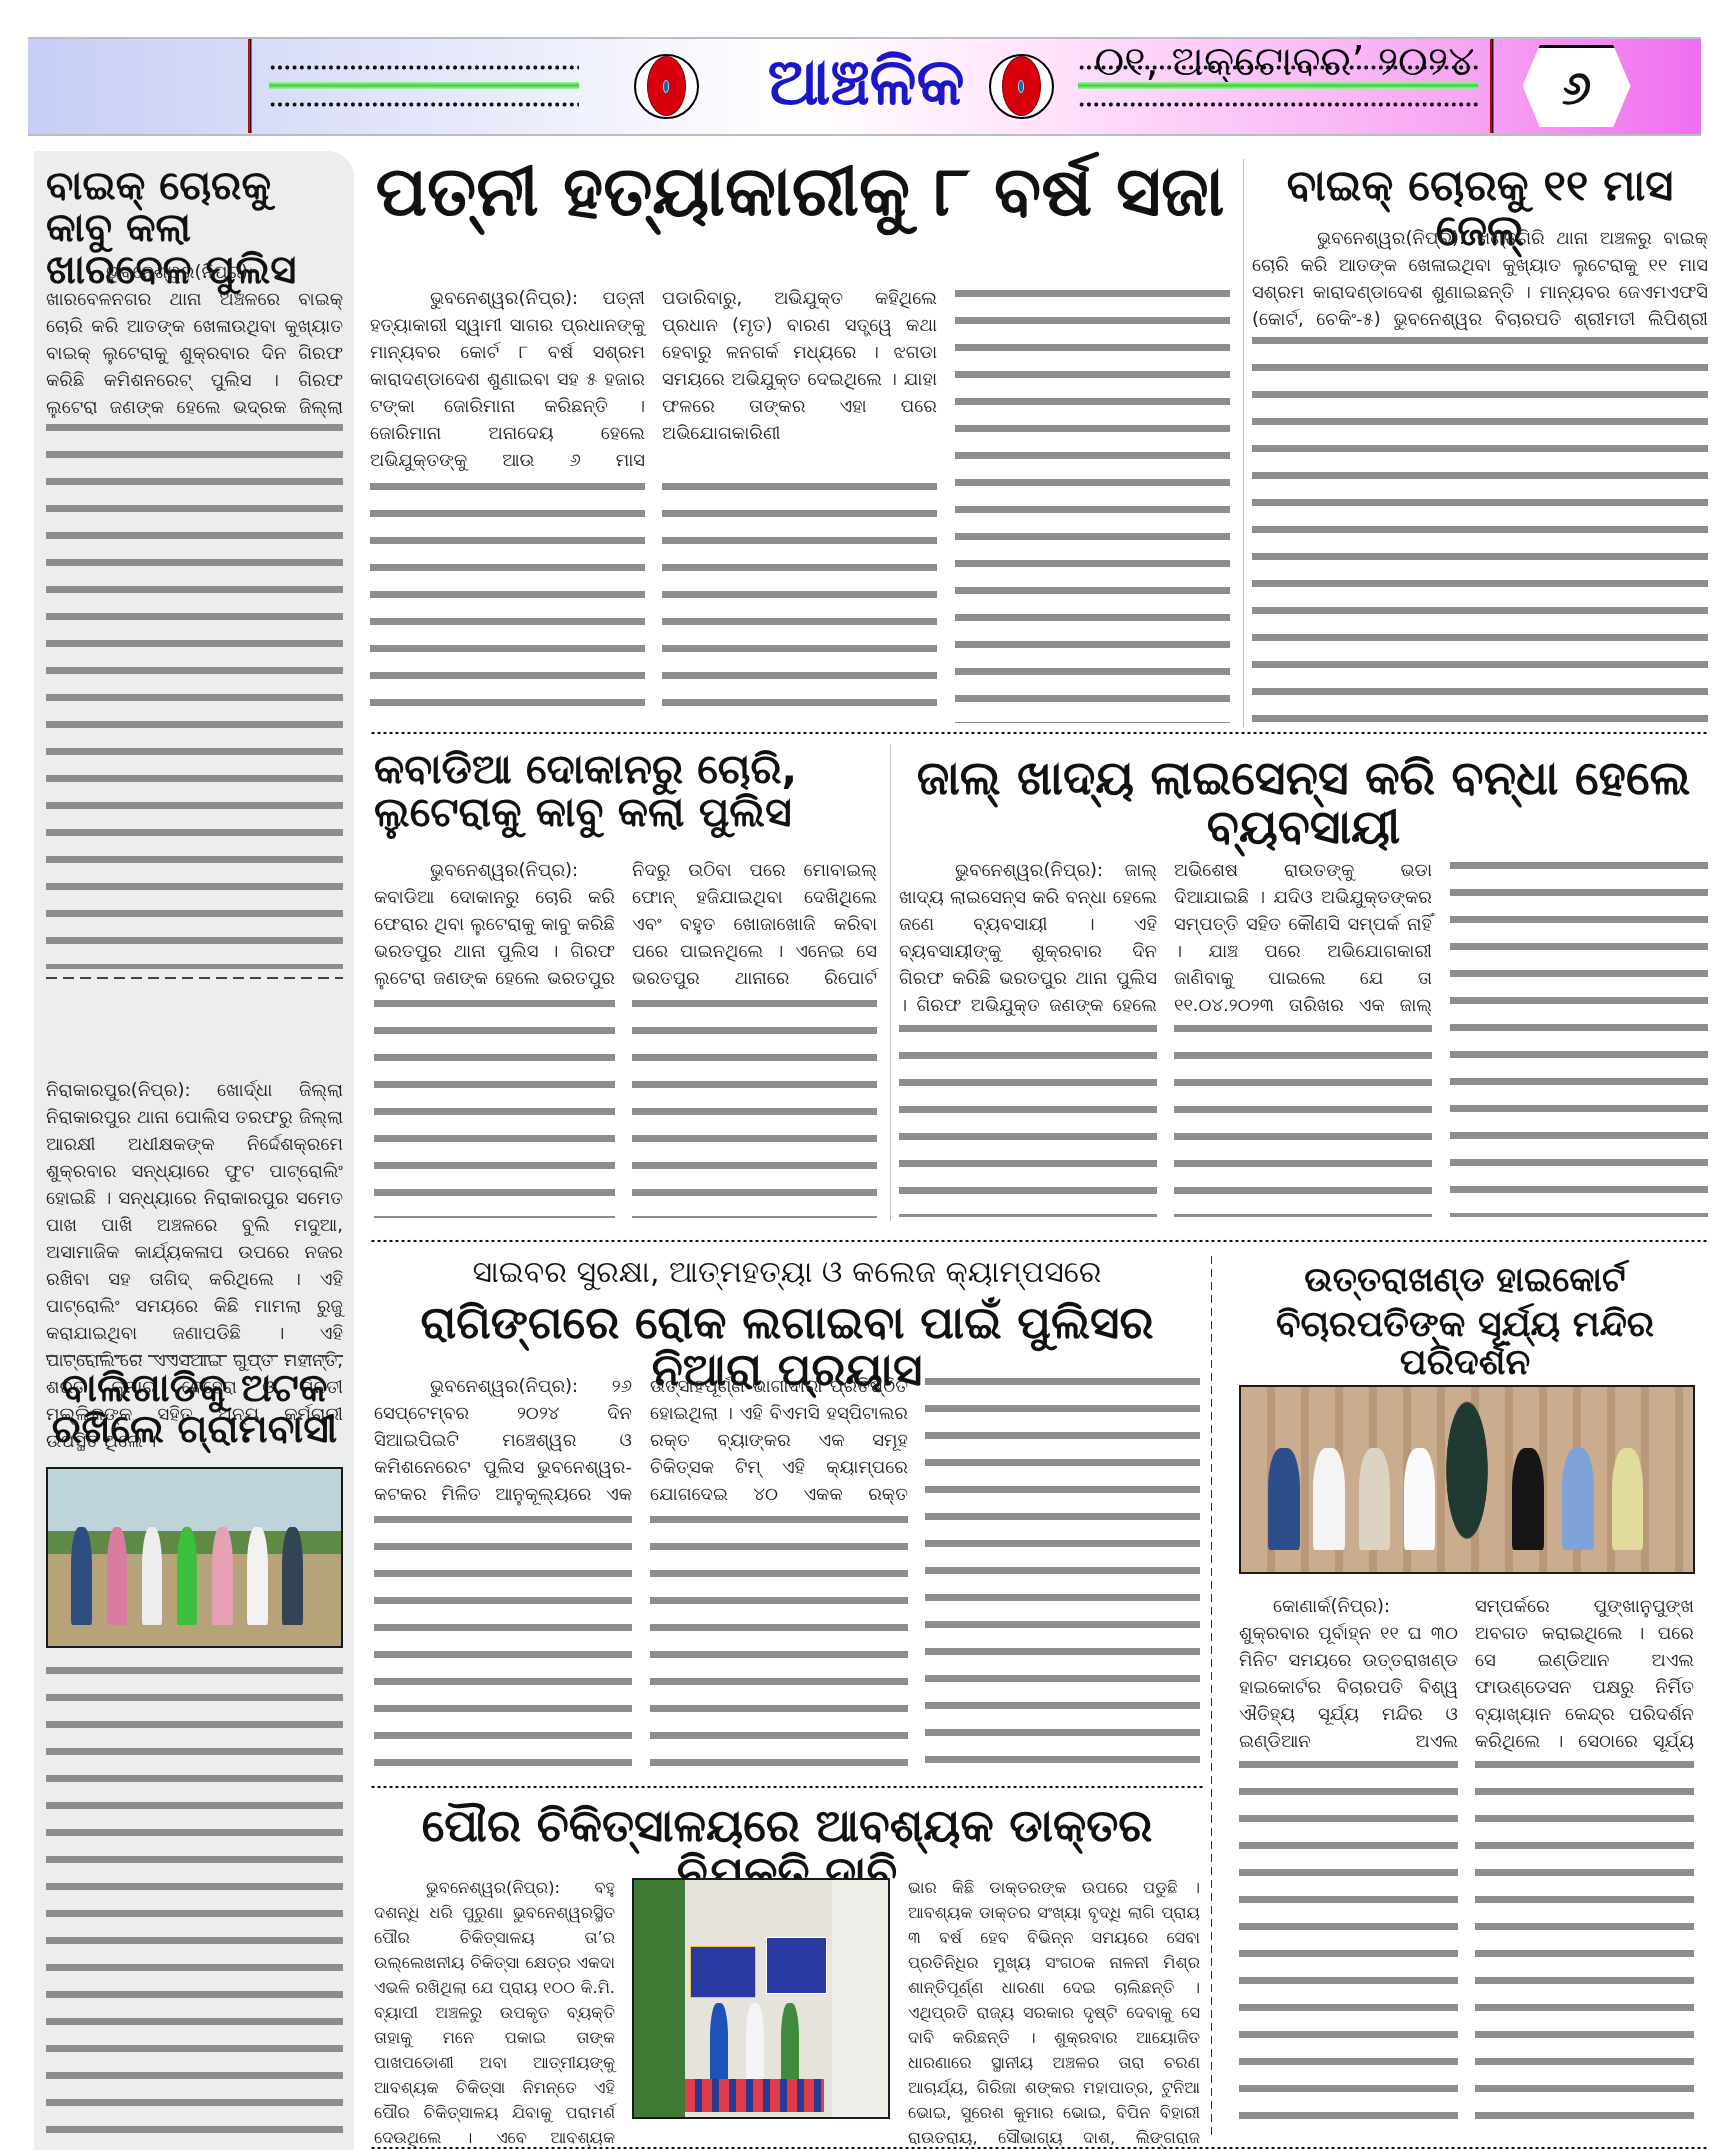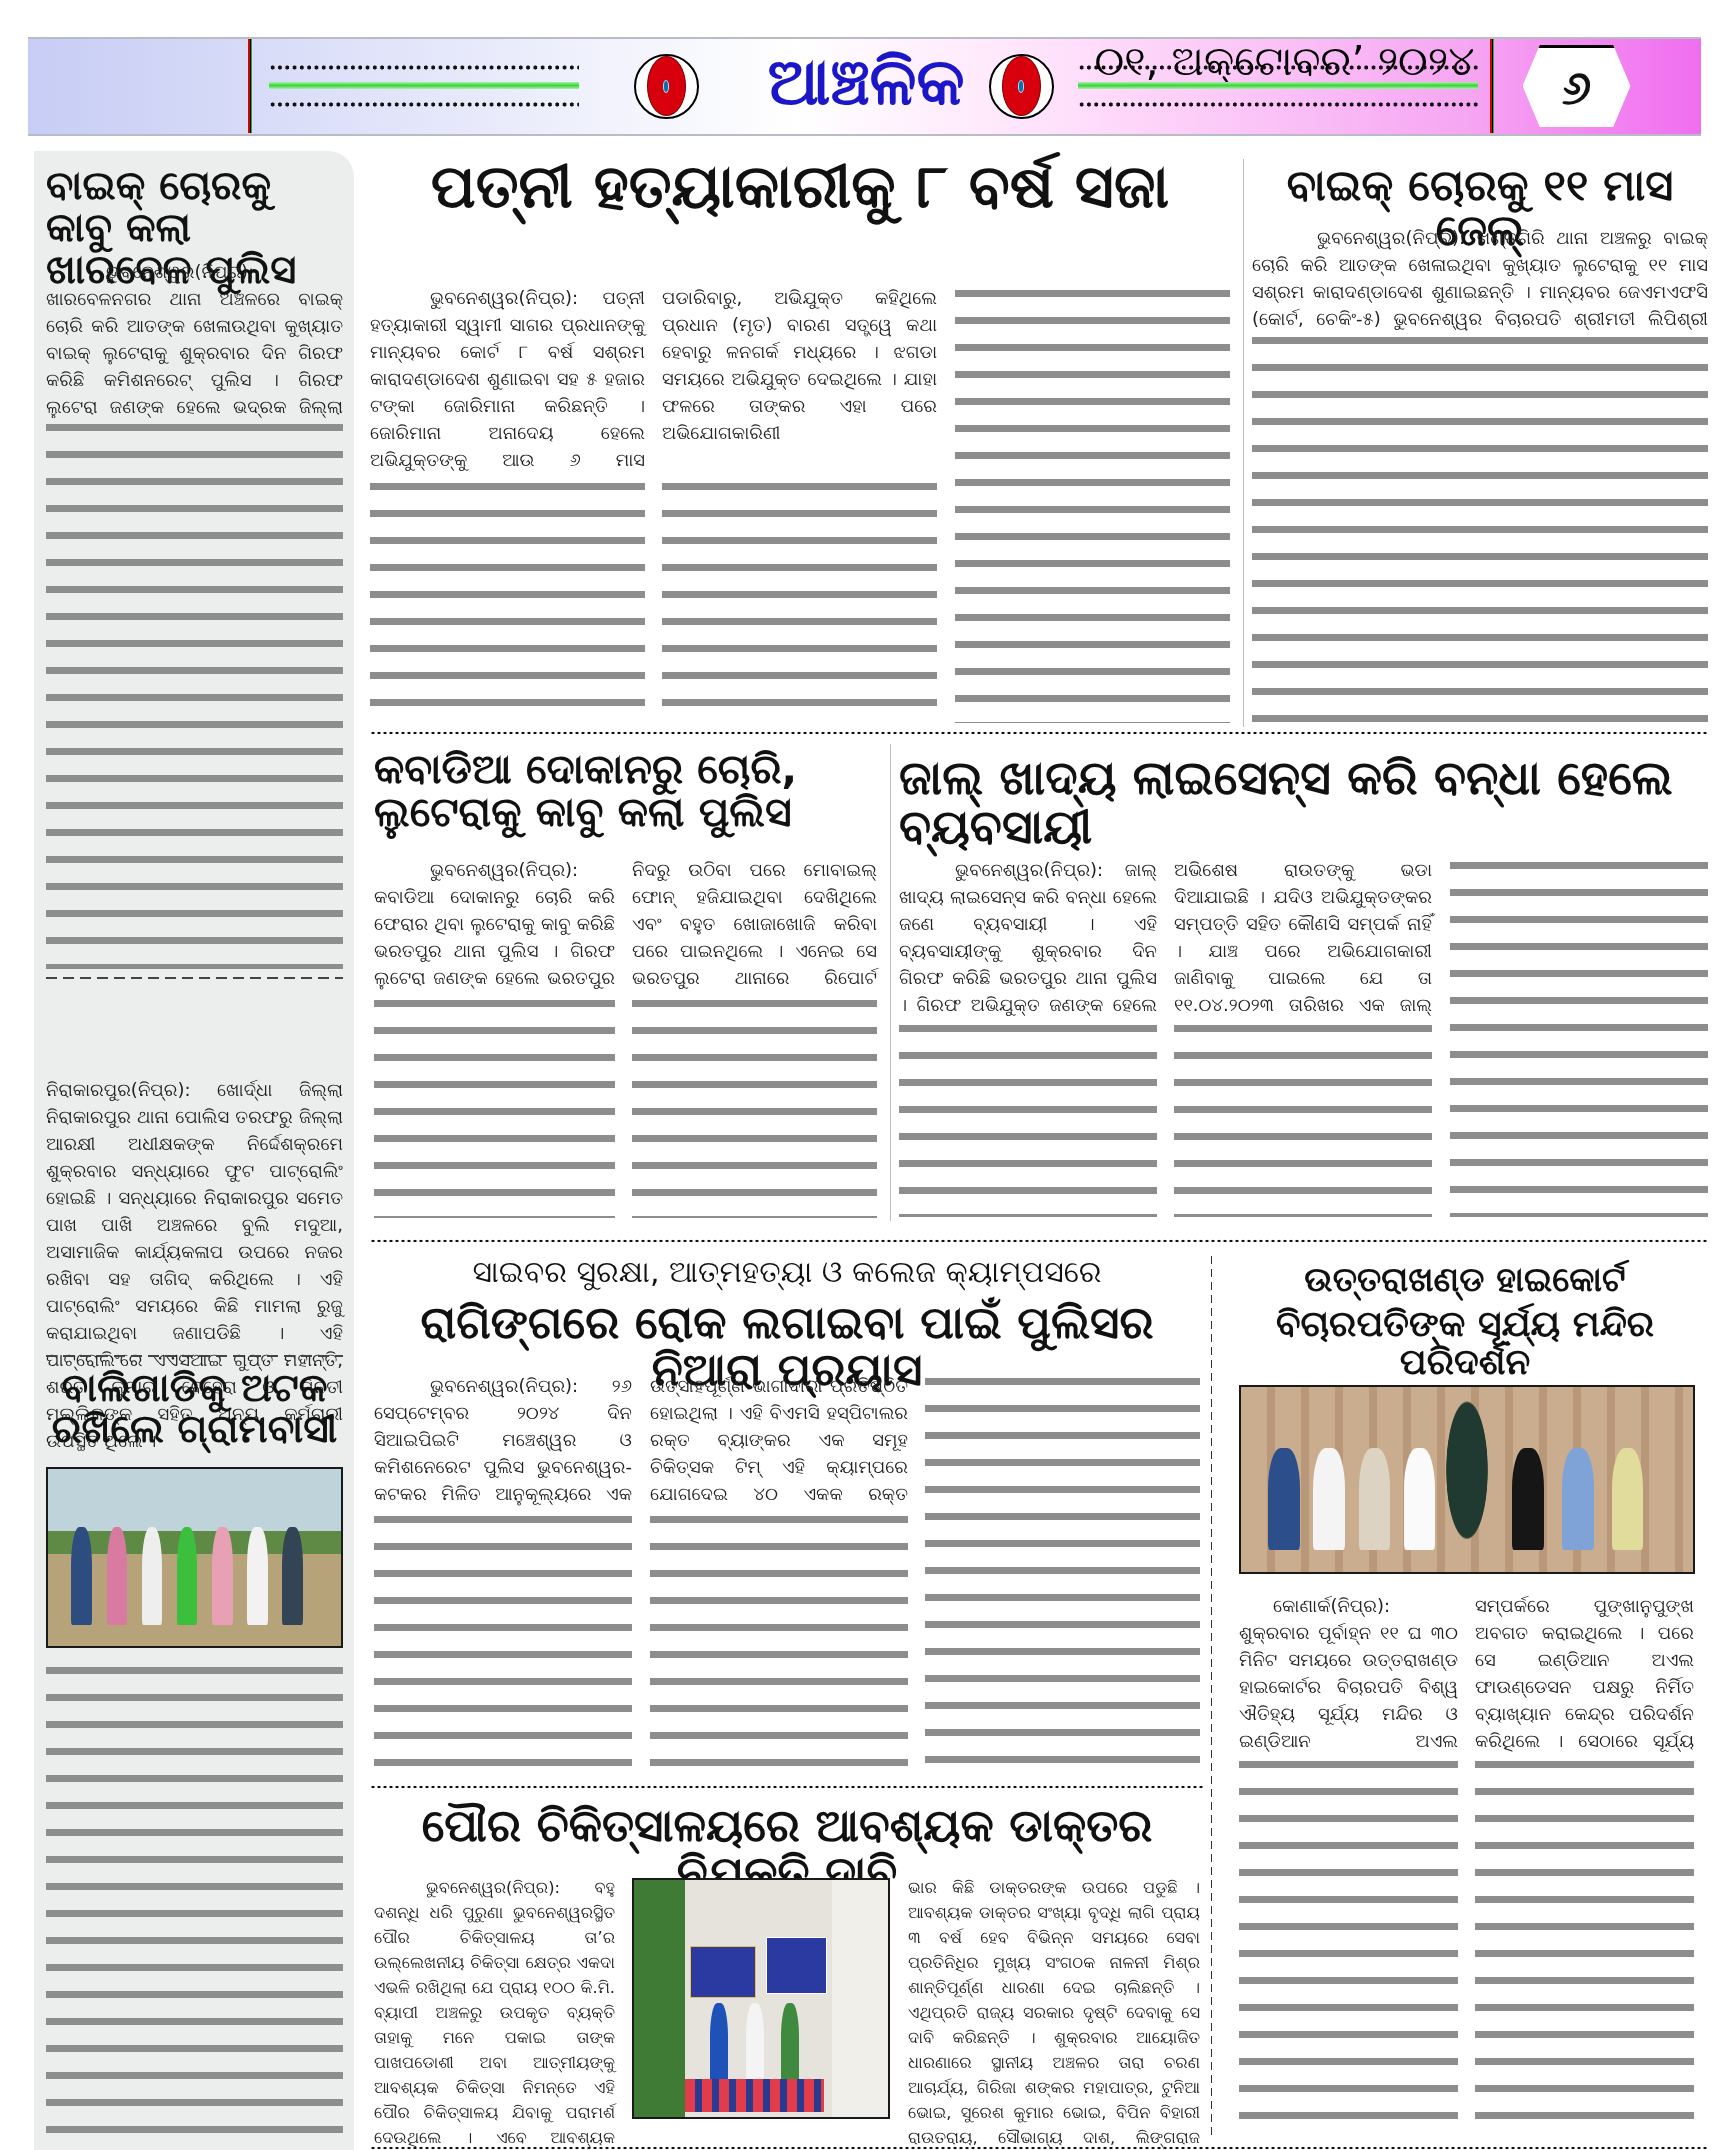--- a/index.html
+++ b/index.html
@@ -106,21 +106,21 @@
     <div class="person" style="left:32%;background:#eee"></div>
     <div class="person" style="left:44%;background:#3cbf3c"></div>
     <div class="person" style="left:56%;background:#e7a0b4"></div>
     <div class="person" style="left:68%;background:#f2f2f2"></div>
     <div class="person" style="left:80%;background:#345"></div>
   </div>
   <div class="abs fill-lines grey" style="left:12px;top:1510px;width:297px;height:860px"></div>
 </aside>
 
 <section>
-  <h1 class="abs hl" style="left:370px;top:155px;width:860px;font-size:60px;text-align:center">ପତ୍ନୀ ହତ୍ୟାକାରୀକୁ ୮ ବର୍ଷ ସଜା</h1>
+  <h1 class="abs hl" style="left:370px;top:155px;width:860px;font-size:69px;text-align:center">ପତ୍ନୀ ହତ୍ୟାକାରୀକୁ ୮ ବର୍ଷ ସଜା</h1>
   <p class="abs body-text" style="left:370px;top:284px;width:275px;text-indent:60px">
     <span>ଭୁବନେଶ୍ୱର(ନିପ୍ର):</span>
     <span>ପତ୍ନୀ ହତ୍ୟାକାରୀ ସ୍ୱାମୀ ସାଗର ପ୍ରଧାନଙ୍କୁ ମାନ୍ୟବର କୋର୍ଟ ୮ ବର୍ଷ ସଶ୍ରମ କାରାଦଣ୍ଡାଦେଶ ଶୁଣାଇବା ସହ ୫ ହଜାର ଟଙ୍କା ଜୋରିମାନା କରିଛନ୍ତି । ଜୋରିମାନା ଅନାଦେୟ ହେଲେ ଅଭିଯୁକ୍ତଙ୍କୁ ଆଉ ୬ ମାସ କାରାଦଣ୍ଡାଦେଶ ଭୋଗ କରିବାକୁ ପଡିବ ବୋଲି କୋର୍ଟ ନିର୍ଦ୍ଦେଶ</span>
   </p>
   <div class="abs fill-lines" style="left:370px;top:477px;width:275px;height:245px"></div>
   <p class="abs body-text" style="left:662px;top:284px;width:275px">ପଡାରିବାରୁ, ଅଭିଯୁକ୍ତ କହିଥିଲେ ପ୍ରଧାନ (ମୃତ) ବାରଣ ସତ୍ତ୍ୱେ କଥା ହେବାରୁ ଳନଗର୍କ ମଧ୍ୟରେ । ଝଗଡା ସମୟରେ ଅଭିଯୁକ୍ତ ଦେଇଥିଲେ । ଯାହା ଫଳରେ ତାଙ୍କର ଏହା ପରେ ଅଭିଯୋଗକାରିଣୀ</p>
   <div class="abs fill-lines" style="left:662px;top:477px;width:275px;height:245px"></div>
   <div class="abs fill-lines" style="left:955px;top:284px;width:275px;height:439px"></div>
 </section>
 
@@ -144,21 +144,21 @@
     <span>କବାଡିଆ ଦୋକାନରୁ ଚୋରି କରି ଫେରାର ଥିବା ଲୁଟେରାକୁ କାବୁ କରିଛି ଭରତପୁର ଥାନା ପୁଲିସ । ଗିରଫ ଲୁଟେରା ଜଣଙ୍କ ହେଲେ ଭରତପୁର ଥାନା ନିକଟସ୍ଥ ହରପାର୍ବତୀ ବସ୍ତିର ଆକାଶ</span>
   </p>
   <div class="abs fill-lines" style="left:374px;top:994px;width:241px;height:224px"></div>
   <p class="abs body-text" style="left:632px;top:856px;width:245px">ନିଦରୁ ଉଠିବା ପରେ ମୋବାଇଲ୍ ଫୋନ୍ ହଜିଯାଇଥିବା ଦେଖିଥିଲେ ଏବଂ ବହୁତ ଖୋଜାଖୋଜି କରିବା ପରେ ପାଇନଥିଲେ । ଏନେଇ ସେ ଭରତପୁର ଥାନାରେ ରିପୋର୍ଟ କରିଥିଲେ । ତଦନ୍ତ ସମୟରେ ଜଣେ ବ୍ୟକ୍ତି ଭରତପୁରର ଚାରିଛୋଟା</p>
   <div class="abs fill-lines" style="left:632px;top:994px;width:245px;height:224px"></div>
 </section>
 
 <div class="abs vrule" style="left:890px;top:744px;height:477px"></div>
 
 <section>
-  <h2 class="abs hl" style="left:899px;top:753px;width:809px;font-size:47px;">ଜାଲ୍ ଖାଦ୍ୟ ଲାଇସେନ୍ସ କରି ବନ୍ଧା ହେଲେ ବ୍ୟବସାୟୀ</h2>
+  <h2 class="abs hl" style="left:899px;top:753px;width:809px;font-size:47px;text-align:center">ଜାଲ୍ ଖାଦ୍ୟ ଲାଇସେନ୍ସ କରି ବନ୍ଧା ହେଲେ ବ୍ୟବସାୟୀ</h2>
   <p class="abs body-text" style="left:899px;top:856px;width:258px;text-indent:56px">
     <span>ଭୁବନେଶ୍ୱର(ନିପ୍ର):</span>
     <span>ଜାଲ୍ ଖାଦ୍ୟ ଲାଇସେନ୍ସ କରି ବନ୍ଧା ହେଲେ ଜଣେ ବ୍ୟବସାୟୀ । ଏହି ବ୍ୟବସାୟୀଙ୍କୁ ଶୁକ୍ରବାର ଦିନ ଗିରଫ କରିଛି ଭରତପୁର ଥାନା ପୁଲିସ । ଗିରଫ ଅଭିଯୁକ୍ତ ଜଣଙ୍କ ହେଲେ ଲକ୍ଷ୍ମୀସାଗର ଥାନା ନିକଟସ୍ଥ ଜୟଦୁର୍ଗା ନଗରର ଅଭିଶେଷ</span>
   </p>
   <div class="abs fill-lines" style="left:899px;top:1019px;width:258px;height:198px"></div>
   <p class="abs body-text" style="left:1174px;top:856px;width:258px">ଅଭିଶେଷ ରାଉତଙ୍କୁ ଭଡା ଦିଆଯାଇଛି । ଯଦିଓ ଅଭିଯୁକ୍ତଙ୍କର ସମ୍ପତ୍ତି ସହିତ କୌଣସି ସମ୍ପର୍କ ନାହିଁ । ଯାଞ୍ଚ ପରେ ଅଭିଯୋଗକାରୀ ଜାଣିବାକୁ ପାଇଲେ ଯେ ତା ୧୧.୦୪.୨୦୨୩ ତାରିଖର ଏକ ଜାଲ୍ ଭଡା ଚୁକ୍ତିନାମା ତାଙ୍କର ଜାଲ୍ ଦସ୍ତଖତ ଏବଂ ଅନ୍ୟ</p>
   <div class="abs fill-lines" style="left:1174px;top:1019px;width:258px;height:198px"></div>
   <div class="abs fill-lines" style="left:1450px;top:856px;width:258px;height:361px"></div>
 </section>
 

